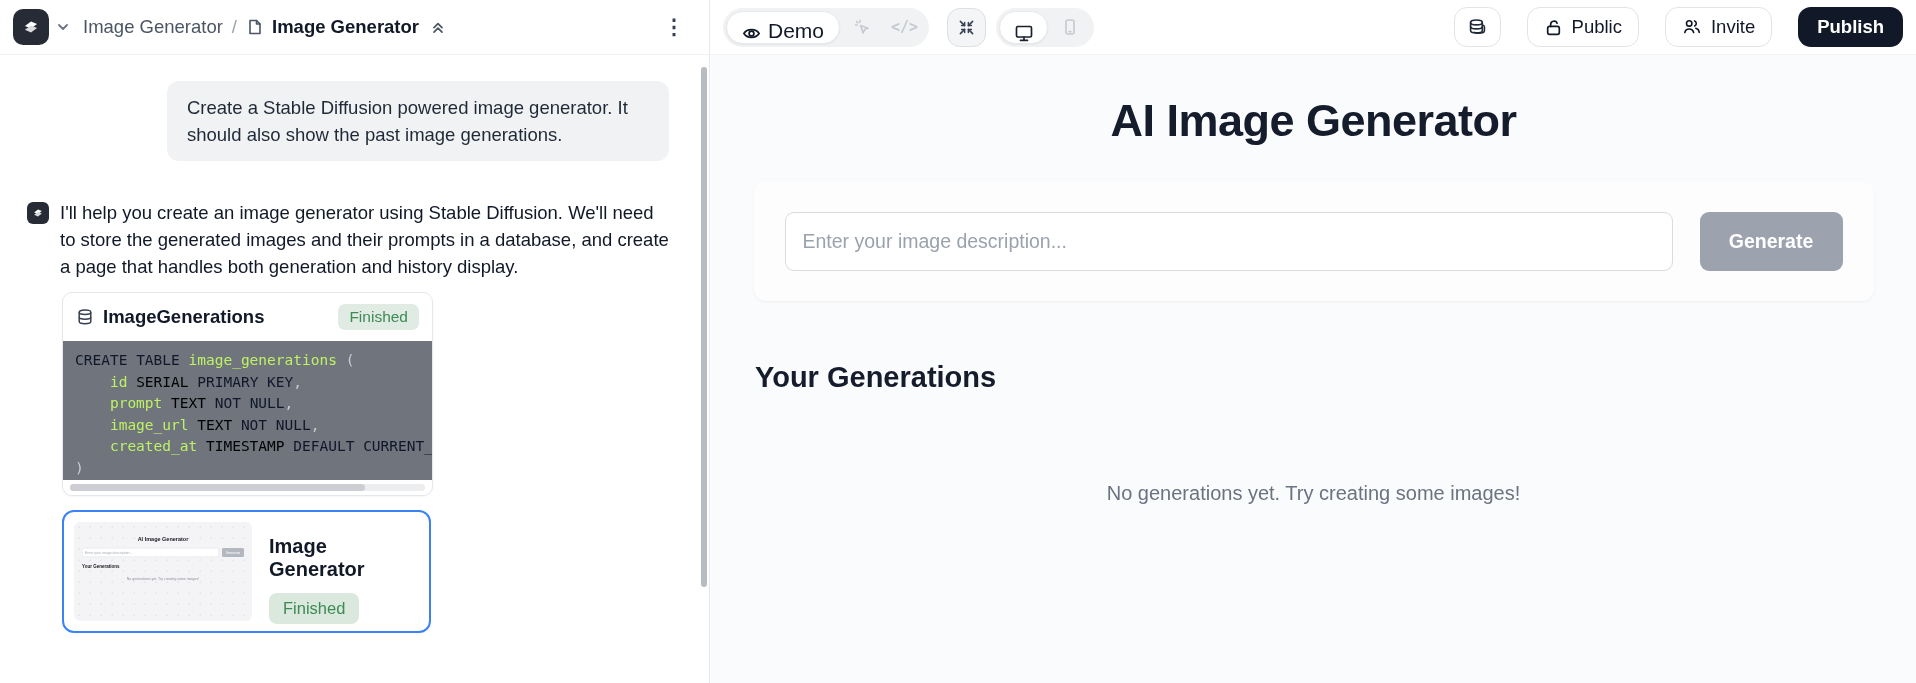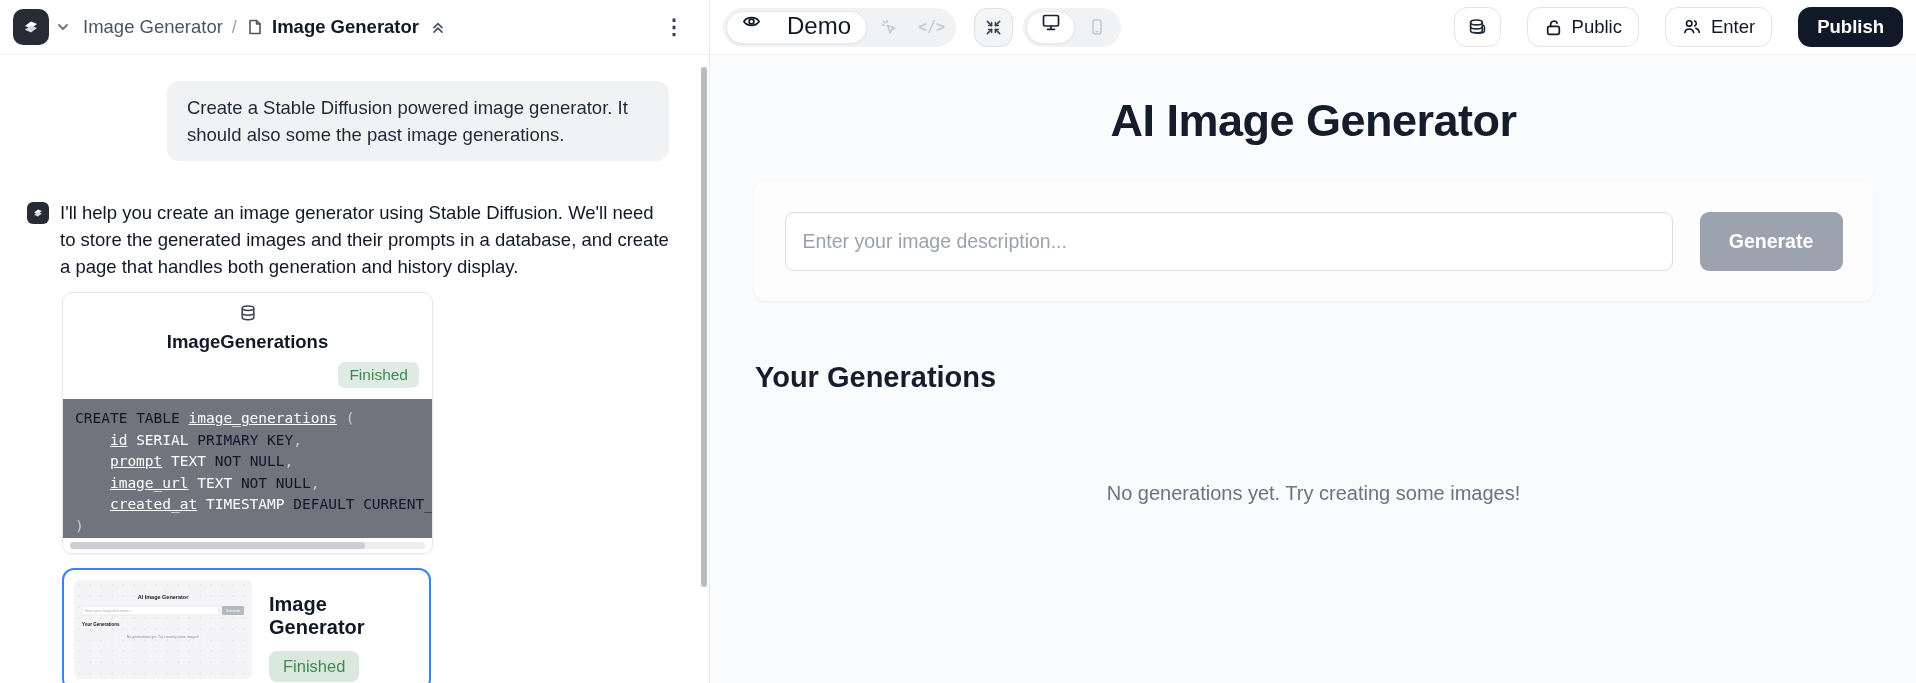--- a/index.html
+++ b/index.html
@@ -17,21 +17,21 @@
 
   .logo { width:36px; height:36px; border-radius:10px; background:#262b36; display:flex; align-items:center; justify-content:center; flex:none; }
   .crumb-parent { font-size:18.5px; color:#4b5563; margin-left:12px; }
   .crumb-sep { font-size:18.5px; color:#9ca3af; margin:0 9px; }
   .crumb-current { font-size:18.5px; font-weight:bold; color:#111827; margin-left:8px; }
   .chev { margin-left:6px; display:flex; align-items:center; }
   .collapse-ic { margin-left:11px; display:flex; align-items:center; }
   .kebab { margin-left:auto; margin-right:22px; color:#374151; display:flex; align-items:center; justify-content:center; width:26px; height:34px; border-radius:8px; font-size:21px; font-weight:bold; letter-spacing:0; }
 
   .seg { background:#f1f2f4; border-radius:20px; height:39px; display:flex; align-items:center; padding:0 3px; }
-  .seg-pill { background:#fff; border:1px solid #e6e8eb; border-radius:17px; height:33px; display:flex; align-items:flex-start; gap:26px; padding:0 15px; font-size:24px; color:#111827; box-shadow:0 1px 2px rgba(0,0,0,.05); }
+  .seg-pill { background:#fff; border:1px solid #e6e8eb; border-radius:17px; height:33px; display:flex; align-items:flex-end; gap:7px; padding:0 15px; font-size:21px; color:#111827; box-shadow:0 1px 2px rgba(0,0,0,.05); }
   .seg-pill.icon-only { padding:0; width:49px; justify-content:center; }
   .seg-ic { width:43px; display:flex; align-items:center; justify-content:center; color:#c5cad1; font-weight:bold; }
   .code-glyph { font-size:15px; font-family:"DejaVu Sans Mono",monospace; color:#c5cad1; font-weight:bold; }
   .contract-btn { width:39px; height:39px; border:1px solid #dcdfe3; border-radius:13px; background:#f4f5f6; display:flex; align-items:center; justify-content:center; margin:0 10px 0 18px; }
 
   .tr-cluster { margin-left:auto; display:flex; align-items:center; gap:26px; }
   .tb-btn { height:40px; display:flex; align-items:center; gap:9px; padding:0 16px; border:1px solid #e2e4e8; border-radius:13px; background:#fff; font-size:18.5px; color:#111827; font-weight:500; }
   .tb-btn.icon-only { padding:0 12px; }
   .tb-btn.publish { background:#111827; color:#fff; border:none; padding:16px 19px; font-weight:600; }
 
@@ -40,25 +40,25 @@
   .scroll-thumb { position:absolute; right:2px; top:12px; width:6px; height:520px; border-radius:3px; background:#b7bcc3; }
   .chat { padding:26px 40px 0 27px; }
 
   .user-bubble { margin-left:140px; background:#f1f2f3; border-radius:12px; padding:13px 20px; font-size:18.5px; line-height:27px; color:#1f2937; }
 
   .assistant-row { display:flex; gap:11px; margin-top:38px; }
   .avatar { width:22px; height:22px; border-radius:6px; background:#262b36; flex:none; display:flex; align-items:center; justify-content:center; margin-top:3px; }
   .assistant-text { font-size:18.5px; line-height:27px; width:650px; color:#111827; }
 
   .table-card { width:371px; margin:12px 0 0 35px; border:1px solid #e5e7eb; border-radius:10px; overflow:hidden; background:#fff; box-shadow:0 1px 2px rgba(16,24,40,.04); }
-  .table-card-header { display:flex; align-items:center; gap:9px; padding:11px 13px;flex-direction:column; }
+  .table-card-header { display:flex; align-items:center; gap:9px; padding:11px 13px; }
   .table-card-title { font-weight:bold; font-size:18.5px; color:#111827; }
   .badge-sm { margin-left:auto; background:#e0ebe3; color:#3e8a55; font-size:15.5px; padding:4px 11px; border-radius:7px; }
   .code-block { background:#70757d; padding:9px 12px; font-family:"DejaVu Sans Mono",monospace; font-size:14.5px; line-height:21.5px; white-space:pre; overflow:hidden; height:139px; }
-  .tok-kw { color:#0f172a; } .tok-type { color:#ffffff; } .tok-id { color:#ffffff;text-decoration:underline; } .tok-pun { color:#c7ccd6; }
+  .tok-kw { color:#0f172a; } .tok-type { color:#000000; } .tok-id { color:#bef264; } .tok-pun { color:#c7ccd6; }
   .code-scroll { height:15px; background:#fff; padding:4px 7px; }
   .code-scroll-track { height:7px; background:#ecedef; border-radius:4px; position:relative; }
   .code-scroll-thumb { position:absolute; left:0; top:0; height:7px; width:83%; background:#ccced3; border-radius:4px; }
 
   .mid-text { margin:22px 0 0 35px; font-size:18.5px; color:#111827; }
 
   .page-card { width:369px; height:123px; margin:14px 0 0 35px; border:2px solid #3b82f6; border-radius:12px; display:flex; background:#fff; padding:10px; }
   .thumb { width:178px; height:99px; background:#f4f4f6; border-radius:6px; flex:none; overflow:hidden;
            background-image:radial-gradient(#e8e8ec 1px, transparent 1px); background-size:11px 11px; }
   .thumb-inner { width:356px; height:198px; transform:scale(.5); transform-origin:0 0; }
@@ -185,33 +185,33 @@
         </svg>
         <span>Public</span>
       </div>
       <div class="tb-btn">
         <svg width="20" height="20" viewBox="0 0 20 20" fill="none" stroke="#111827" stroke-width="1.6" stroke-linecap="round" stroke-linejoin="round">
           <circle cx="7.2" cy="6.4" r="2.7"></circle>
           <path d="M2.8 15.5 a4.5 4.5 0 0 1 8.8 0"></path>
           <path d="M12.6 3.9 a2.7 2.7 0 0 1 0 5"></path>
           <path d="M13.8 11.3 a4.5 4.5 0 0 1 3.4 4.2"></path>
         </svg>
-        <span>Enter</span>
+        <span>Invite</span>
       </div>
       <div class="tb-btn publish">
         <span>Publish</span>
       </div>
     </div>
   </div>
 </div>
 
 <div class="left-panel">
   <div class="chat">
 
-    <div class="user-bubble">Create a Stable Diffusion powered image generator. It should also some the past image generations.</div>
+    <div class="user-bubble">Create a Stable Diffusion powered image generator. It should also show the past image generations.</div>
 
     <div class="assistant-row">
       <div class="avatar">
         <svg width="14" height="14" viewBox="0 0 20 20">
           <polygon points="4.5,9.2 10,5 15.5,7.2 10,11.4" fill="#ffffff"></polygon>
           <polygon points="4.5,12.6 10,8.6 15.5,10.8 10,15" fill="#d8dadf"></polygon>
         </svg>
       </div>
       <div class="assistant-text">I'll help you create an image generator using Stable Diffusion. We'll need to store the generated images and their prompts in a database, and create a page that handles both generation and history display.</div>
     </div>

